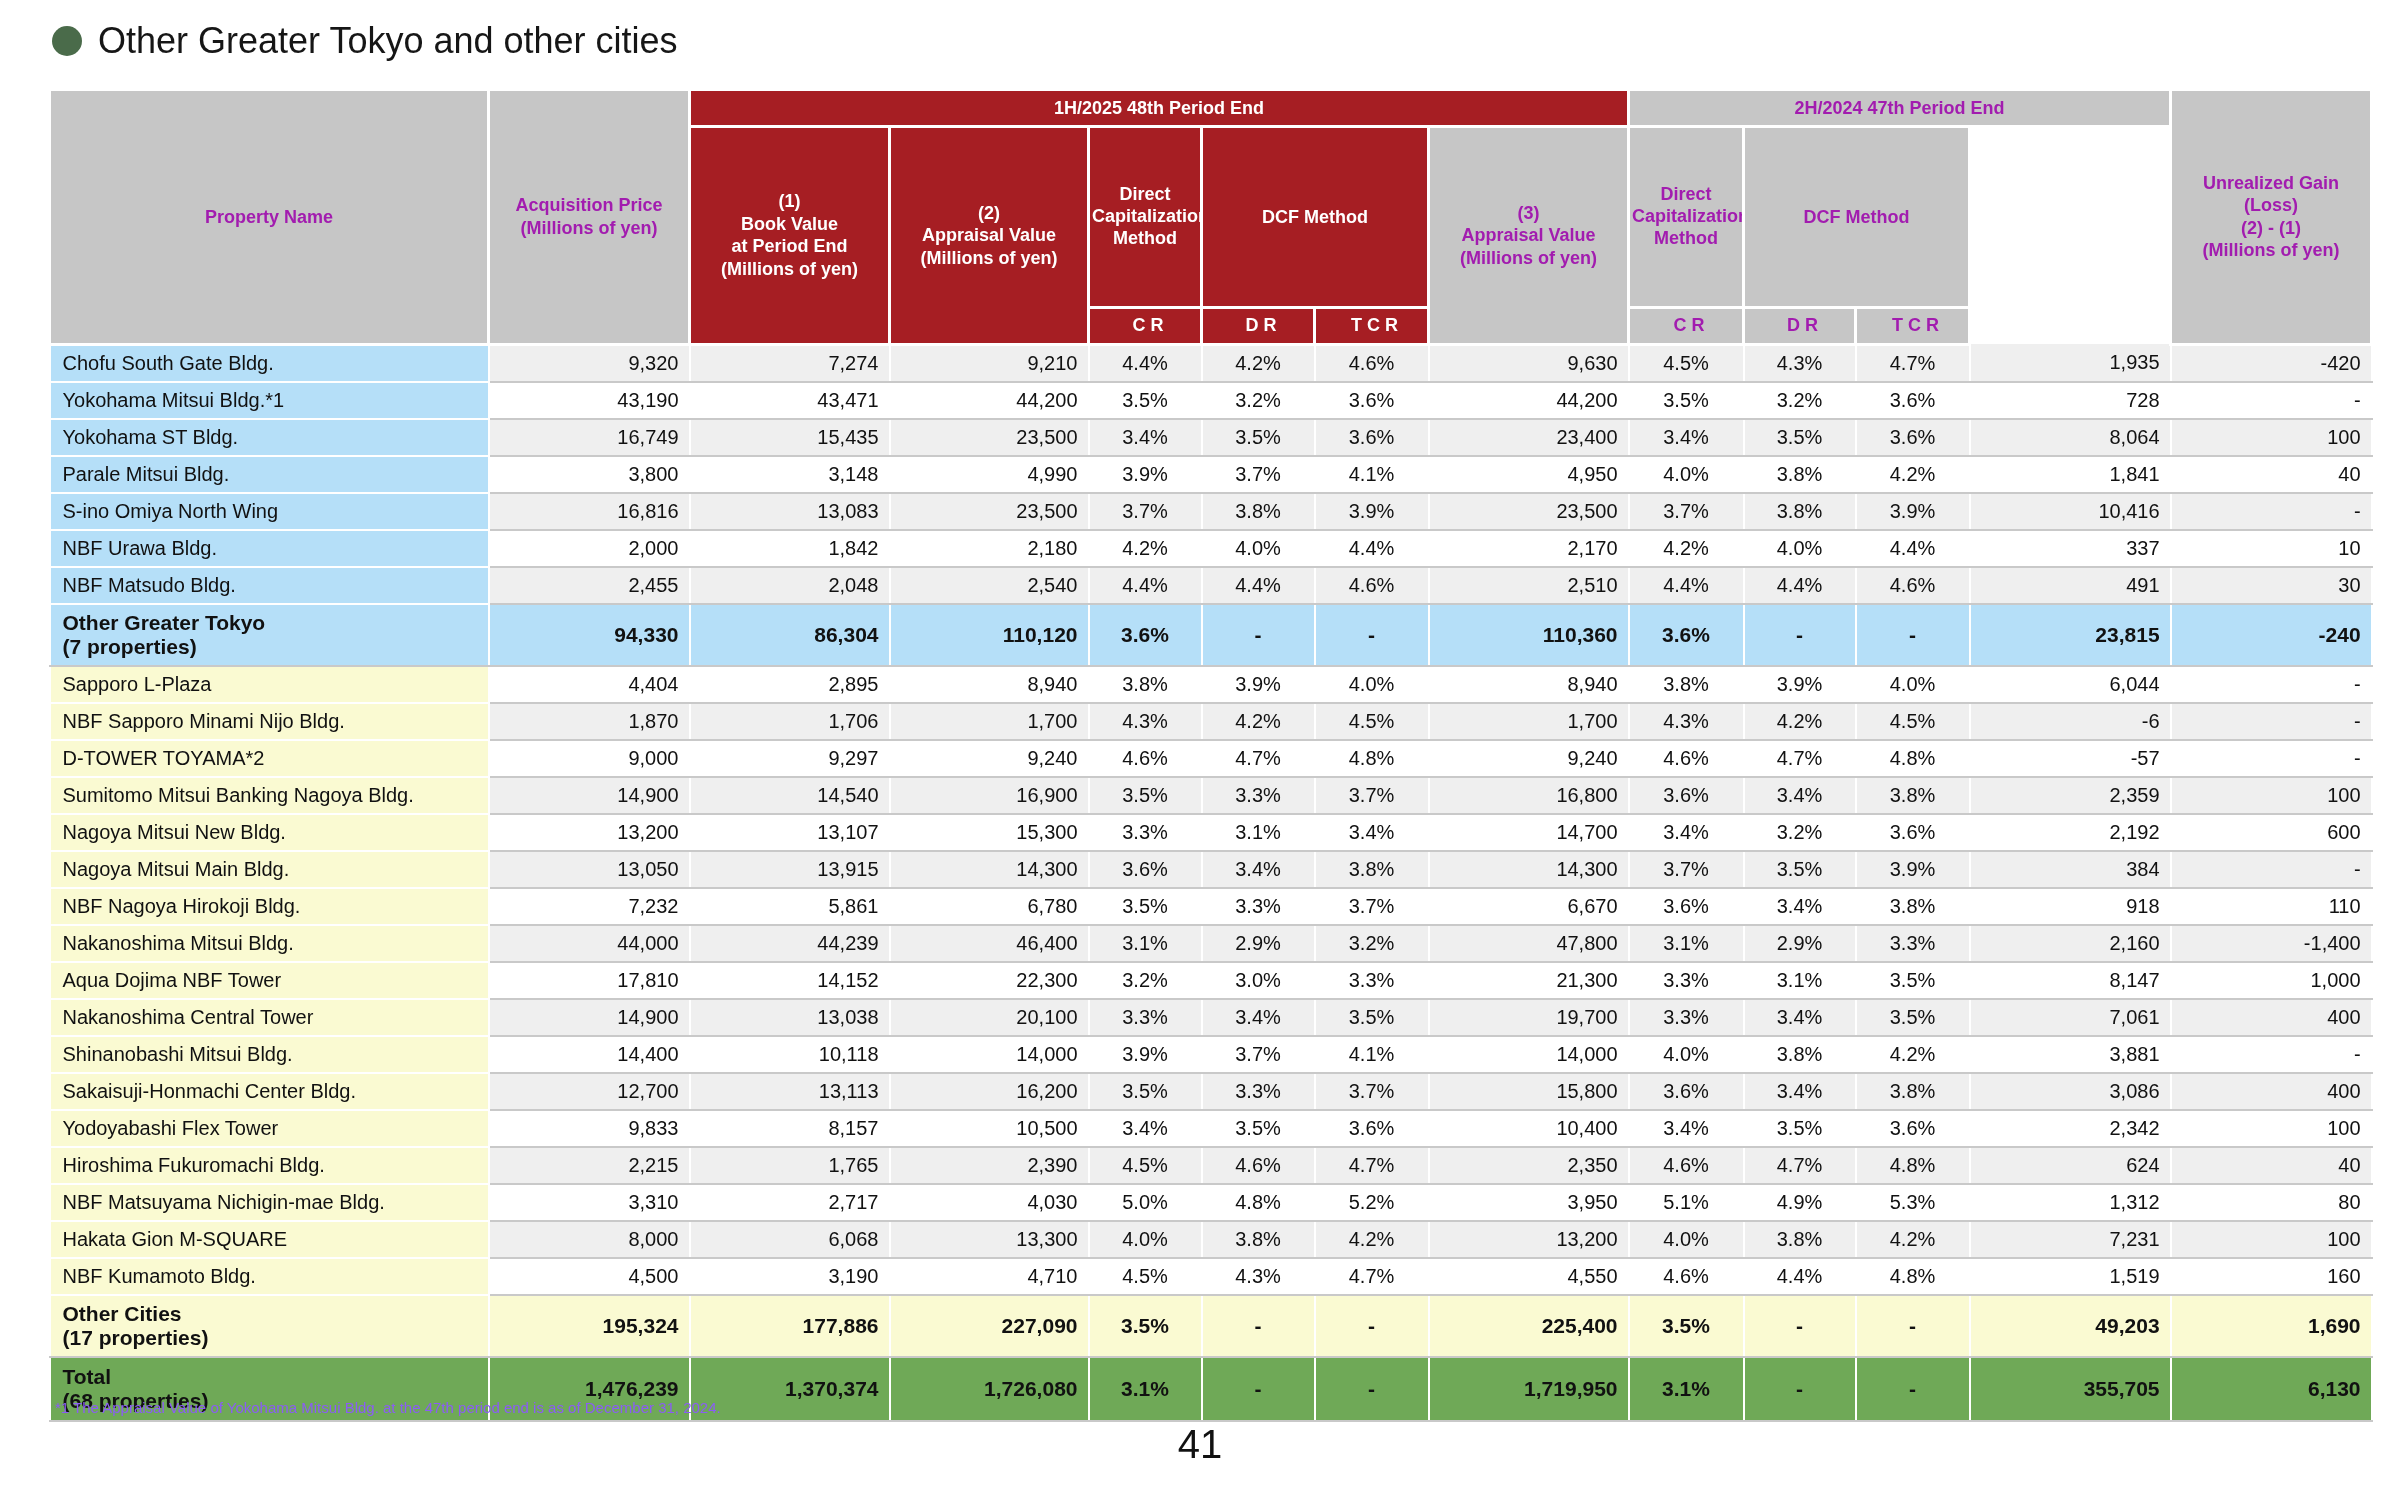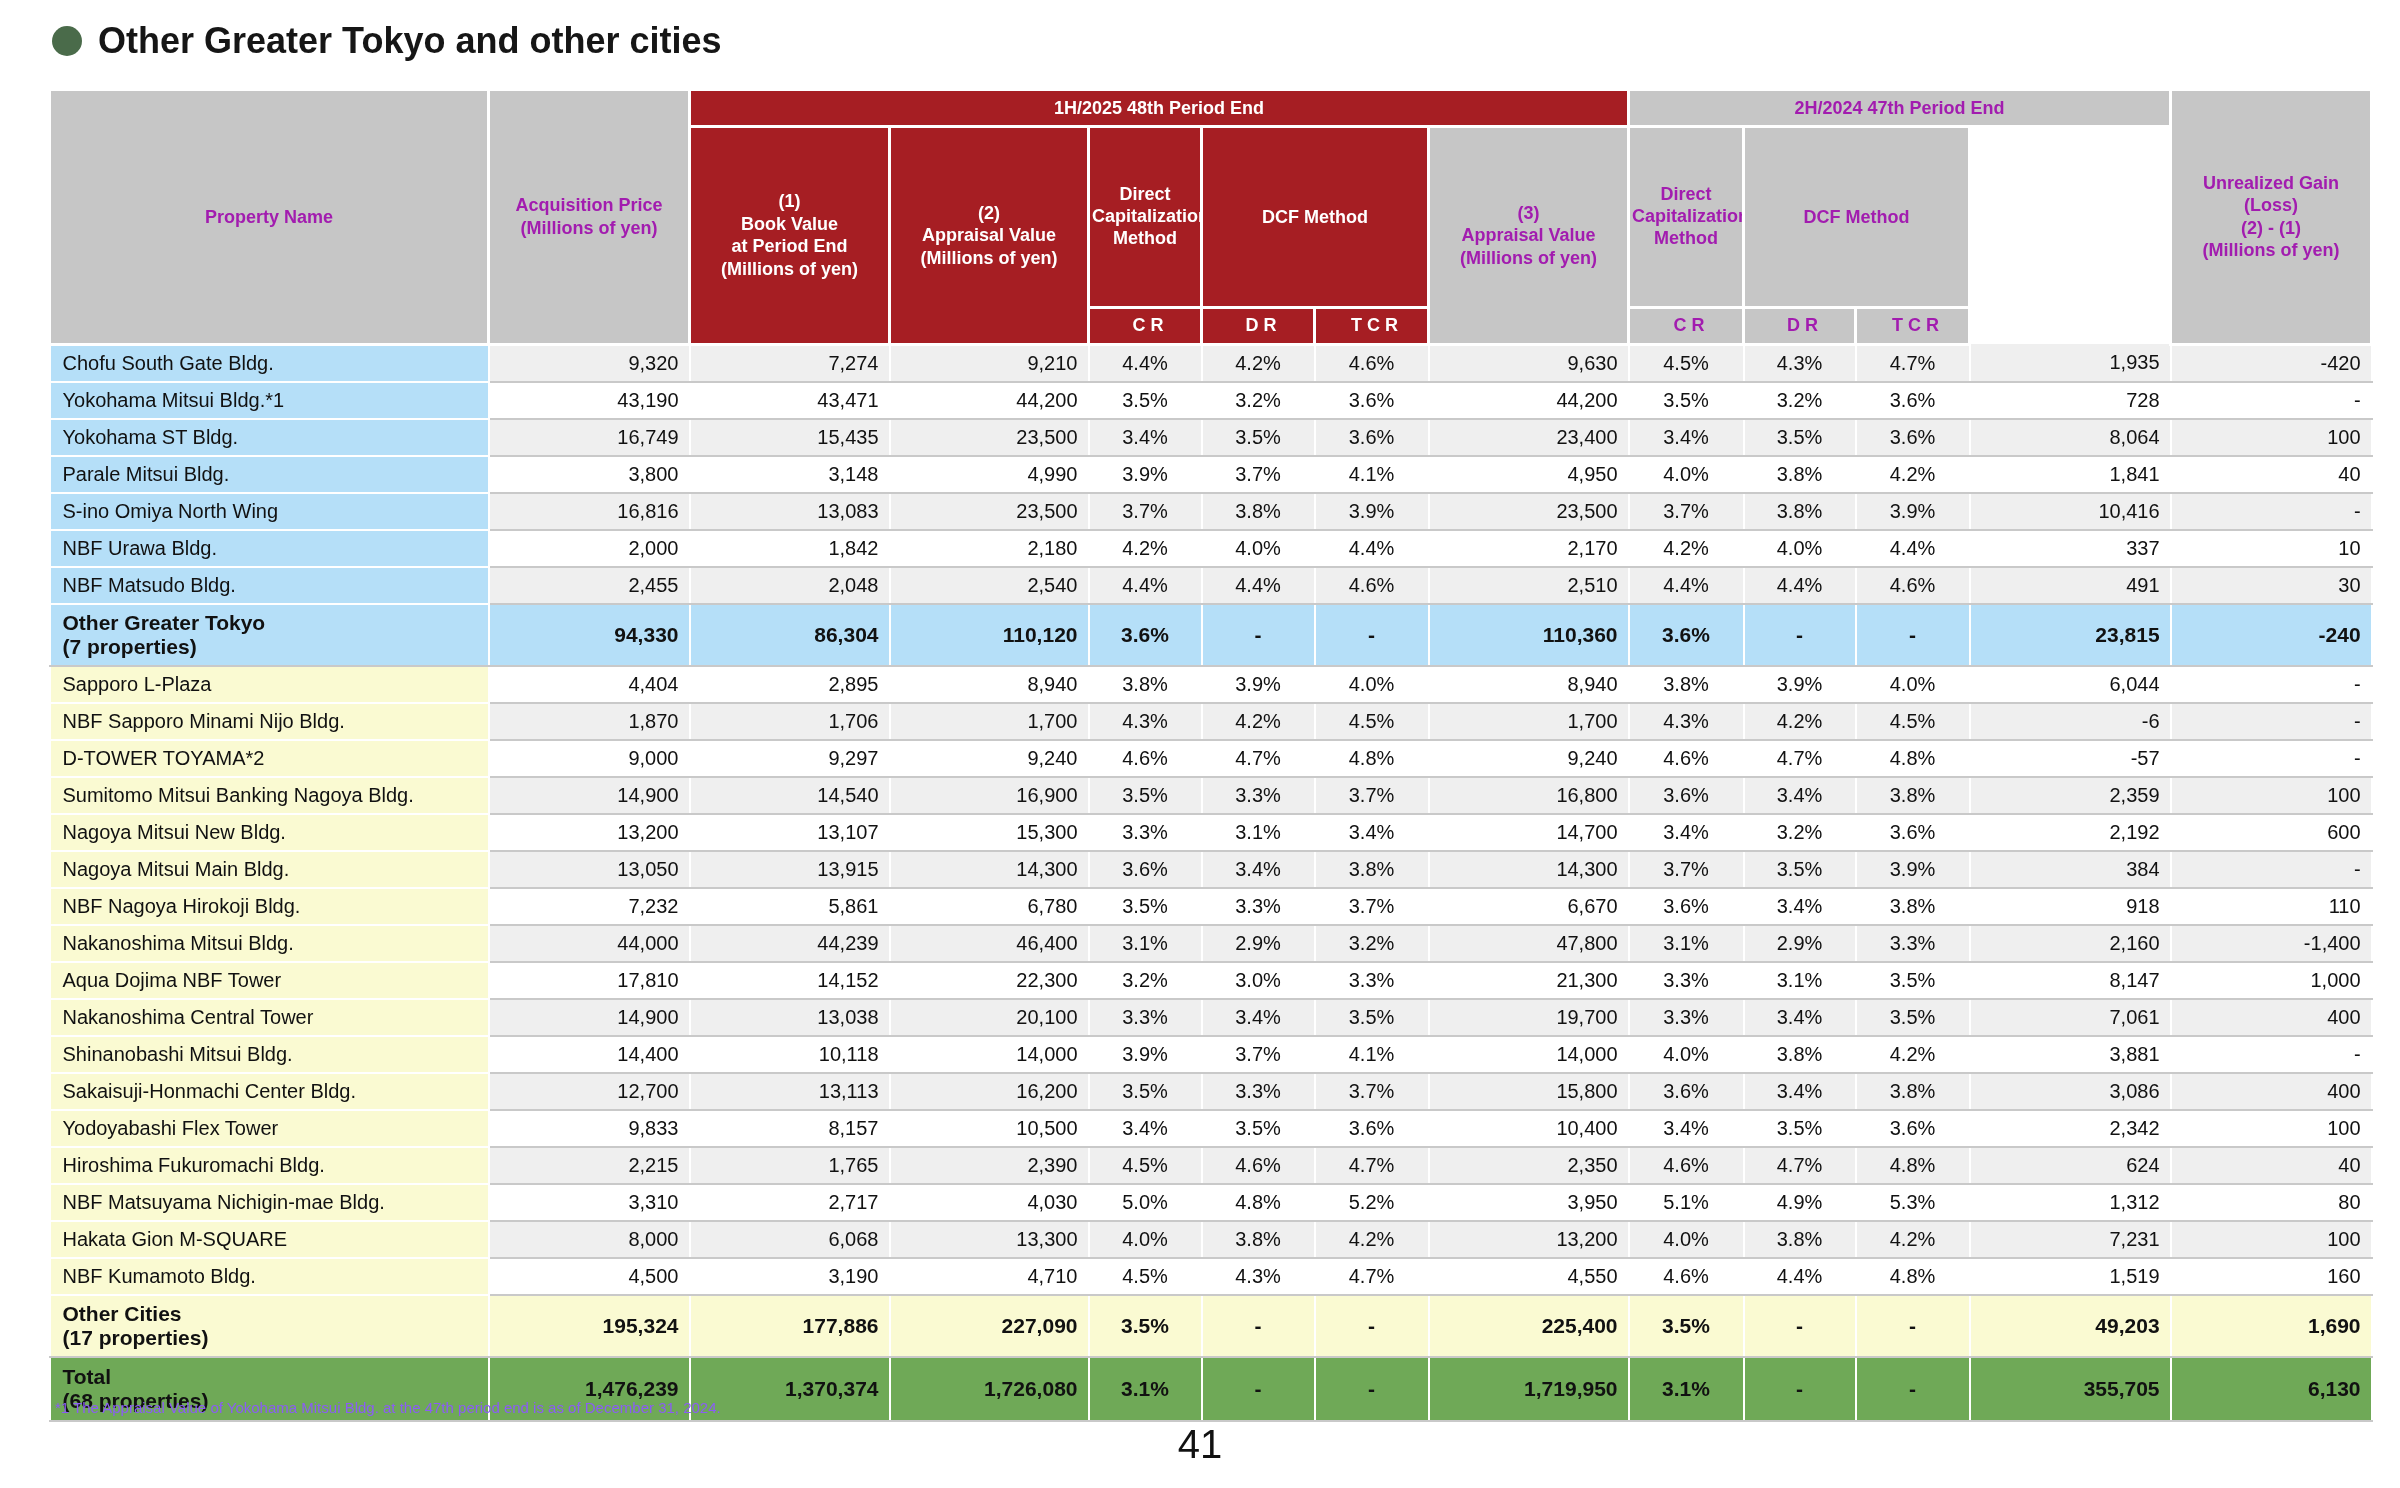--- a/index.html
+++ b/index.html
@@ -3,21 +3,21 @@
 <meta charset="utf-8">
 <style>
   html,body{margin:0;padding:0;}
   body{
     width:2400px;height:1488px;background:#ffffff;
     font-family:"Liberation Sans",sans-serif;color:#111;
     position:relative;overflow:hidden;
   }
   .title-row{position:absolute;left:52px;top:20px;display:flex;align-items:center;gap:16px;}
   .bullet{width:30px;height:30px;border-radius:50%;background:var(--bullet,#4A6B4A);display:inline-block;}
-  h1{margin:0;font-size:36px;font-weight:bold;color:#161616;letter-spacing:0px;}
+  h1{margin:0;font-size:36px;font-weight:normal;color:#161616;letter-spacing:0px;}
 
   table{
     position:absolute;left:48px;top:88px;width:2322px;
     border-collapse:collapse;table-layout:fixed;
   }
   th,td{vertical-align:middle;overflow:hidden;}
   thead th{
     border:3px solid #ffffff;font-weight:bold;text-align:center;
     white-space:pre-line;line-height:1.25;padding:2px;
   }

